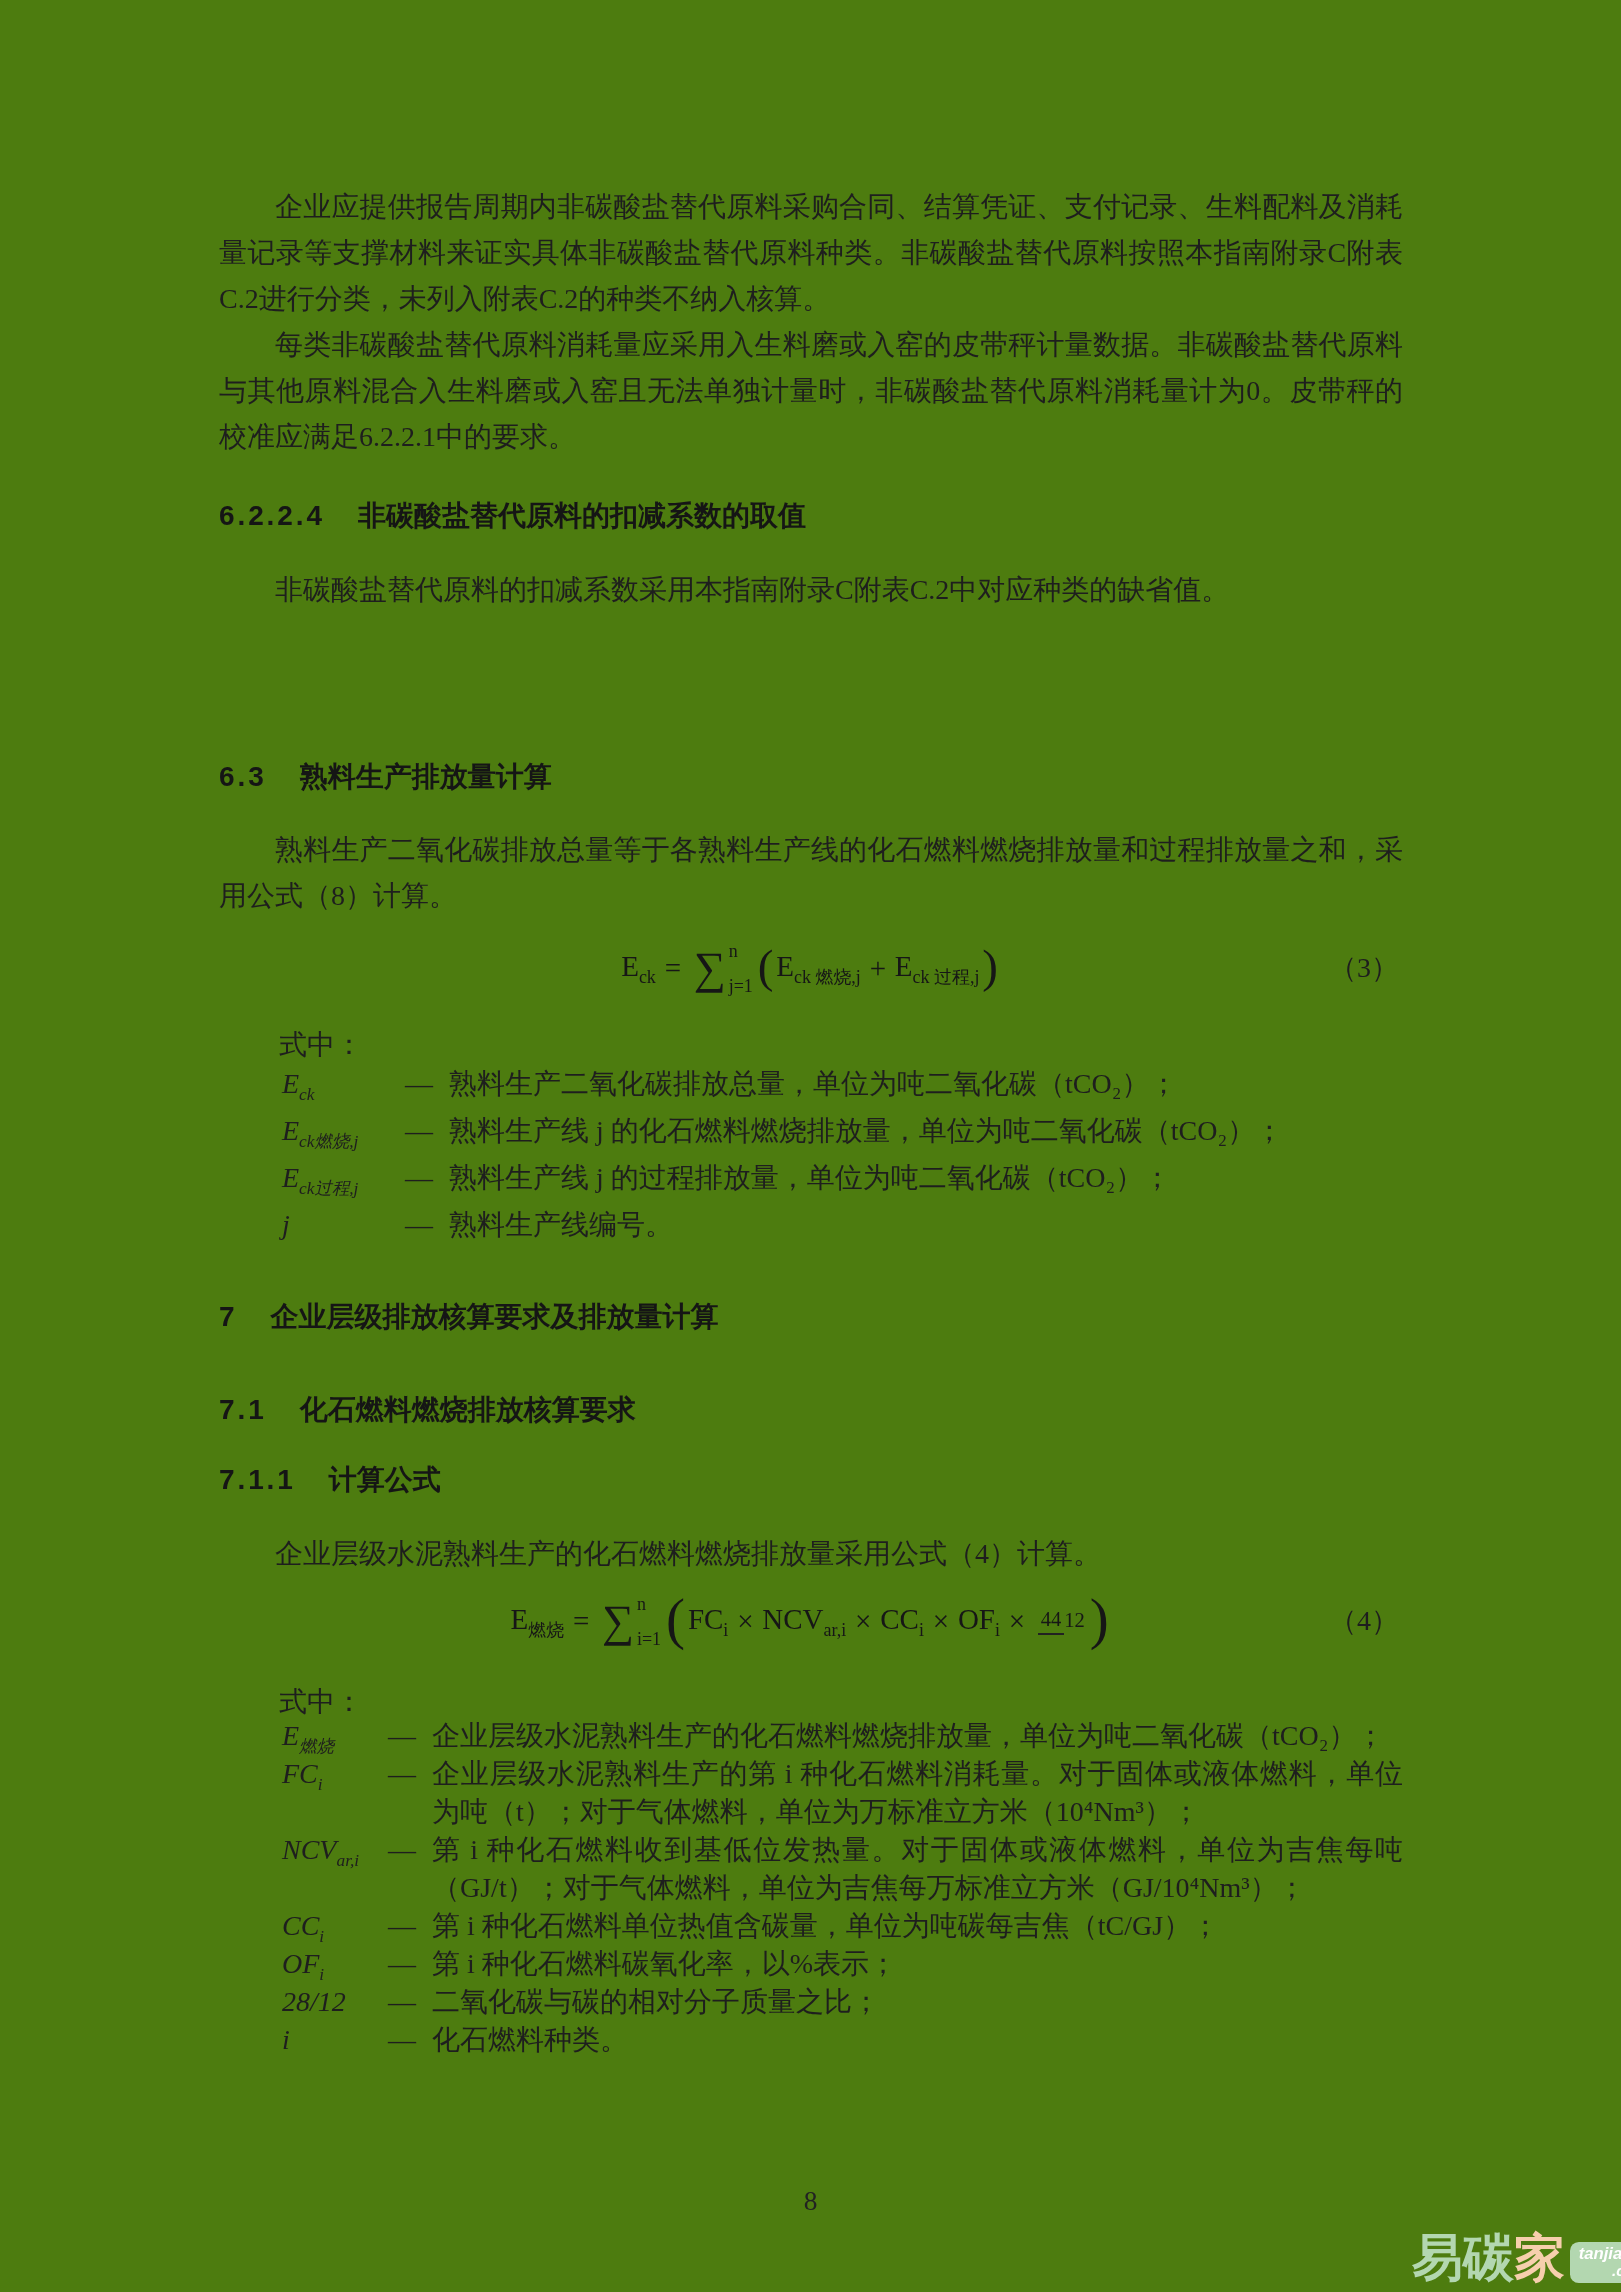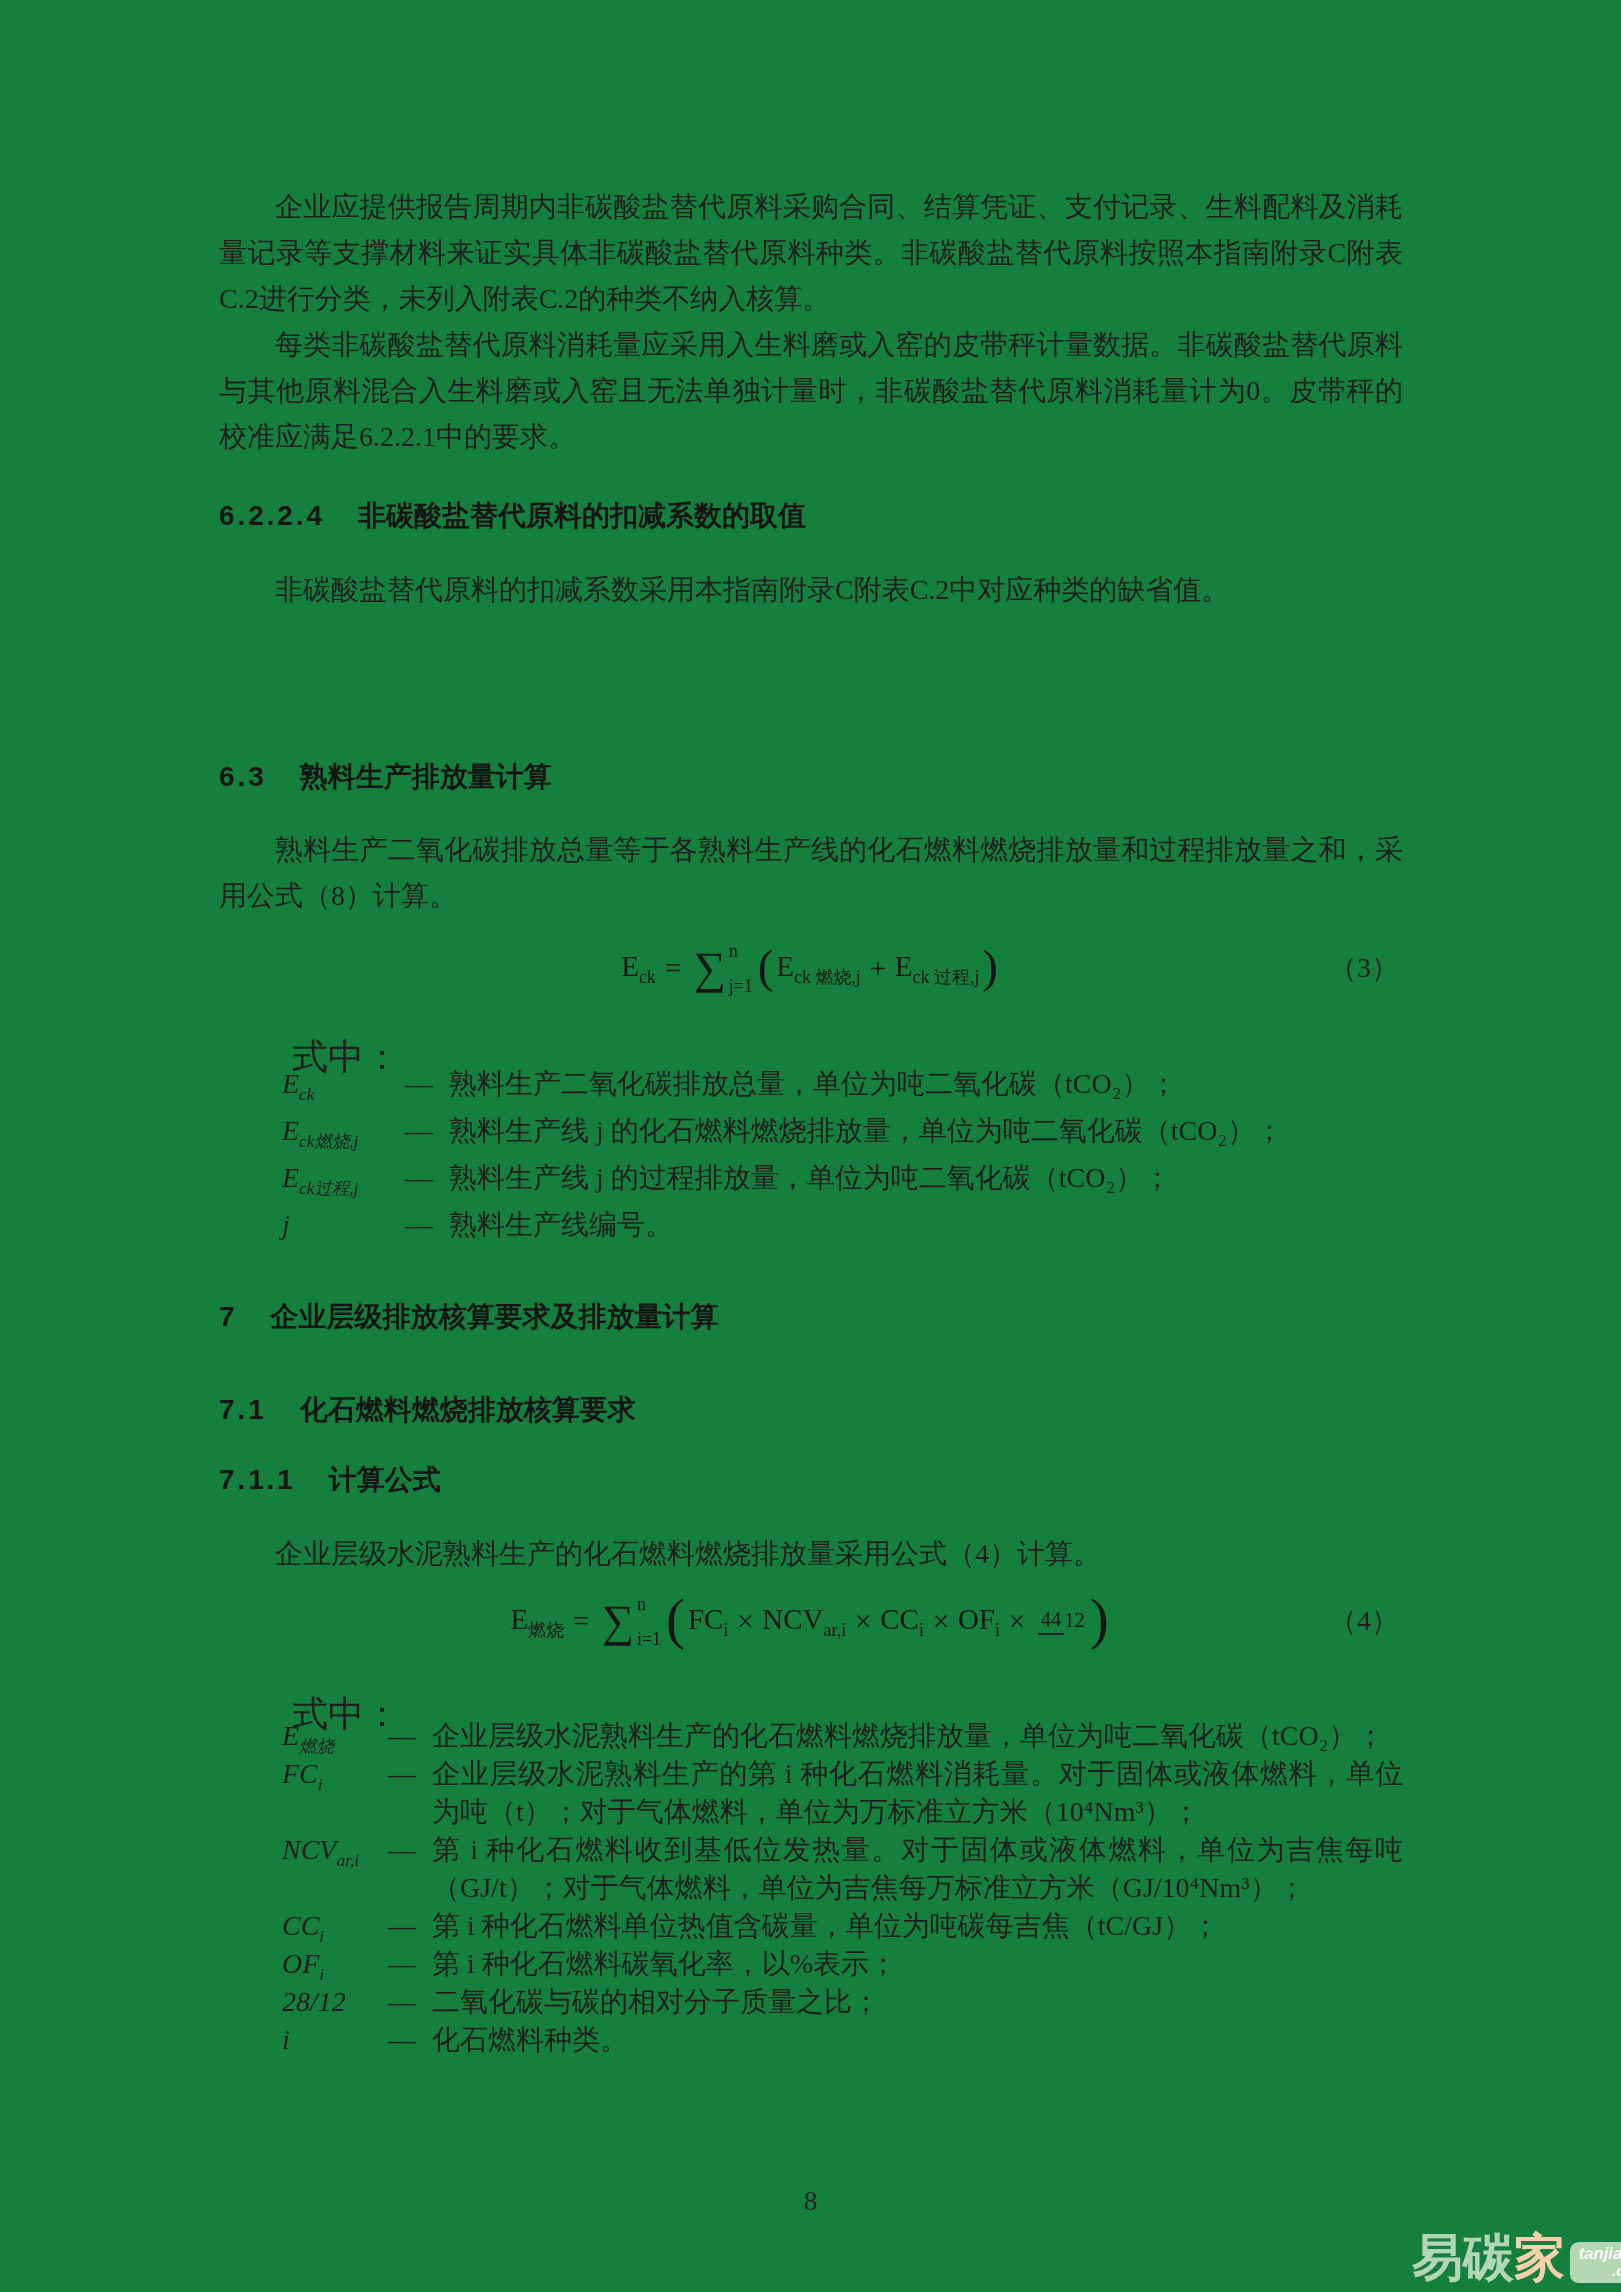--- a/index.html
+++ b/index.html
@@ -1,30 +1,30 @@
 <!DOCTYPE html>
 <html><head>
 <meta charset="utf-8">
 <style>
   html,body{margin:0;padding:0;}
   body{
     width:1621px;height:2293px;background:#ffffff;position:relative;
     font-family:"Liberation Serif","DejaVu Serif",serif;color:#1e1e1e;
     -webkit-font-smoothing:antialiased;
   }
-  .page{position:absolute;inset:0;overflow:hidden;background:#15803d;}
+  .page{position:absolute;inset:0;overflow:hidden;background:#4d7c0f;}
   .block{position:absolute;left:219px;width:1184px;}
   .para{font-size:28px;line-height:46px;text-align:justify;margin:0;}
   .indent{text-indent:56px;}
   .heading{
     font-family:"Liberation Sans","DejaVu Sans",sans-serif;
     font-weight:bold;font-size:28px;line-height:39px;color:#151515;margin:0;
   }
   .hnum{margin-right:33px;letter-spacing:2.9px;}
-  .shizhong{font-size:36px;line-height:39px;padding-left:58px;margin:15px;}
+  .shizhong{font-size:28px;line-height:39px;padding-left:58px;margin:2px;}
 
   
   .formula{text-align:center;}
   .eq{display:inline-flex;align-items:center;font-size:29px;color:#161616;}
   .term{white-space:nowrap;}
   .term sub{font-size:0.62em;line-height:1;}
   .fop{margin:0 8.8px;}
   .sum{display:inline-flex;align-items:center;margin:0 2px 0 3.9px;}
   .sigma{font-size:45px;line-height:1;}
   .limits{display:inline-flex;flex-direction:column;align-items:flex-start;

